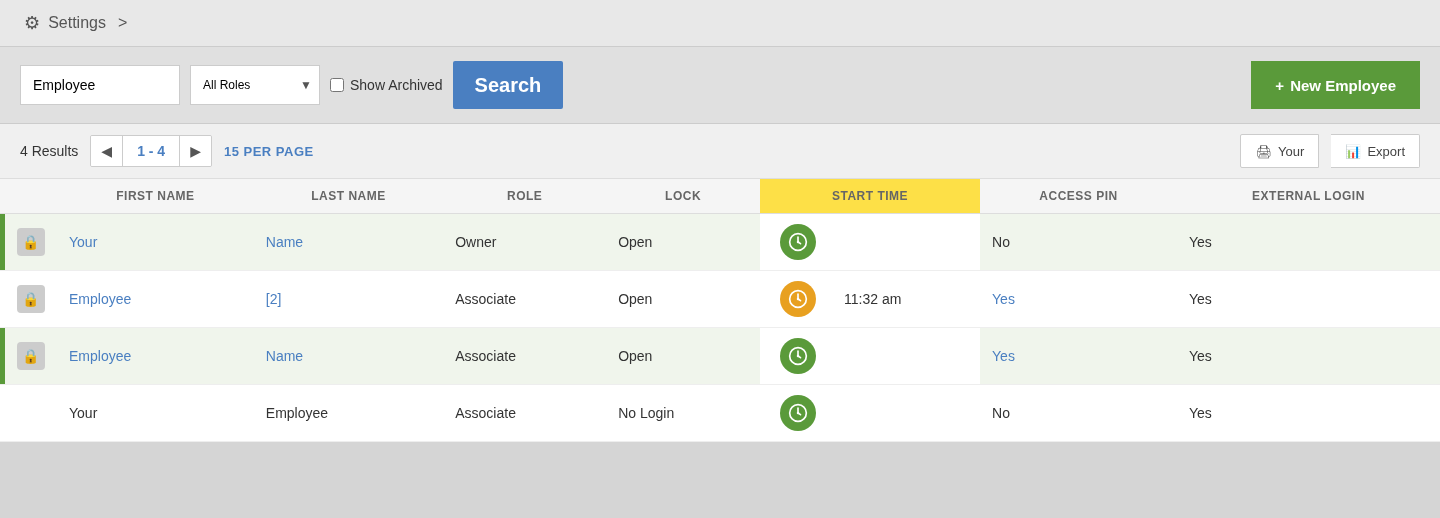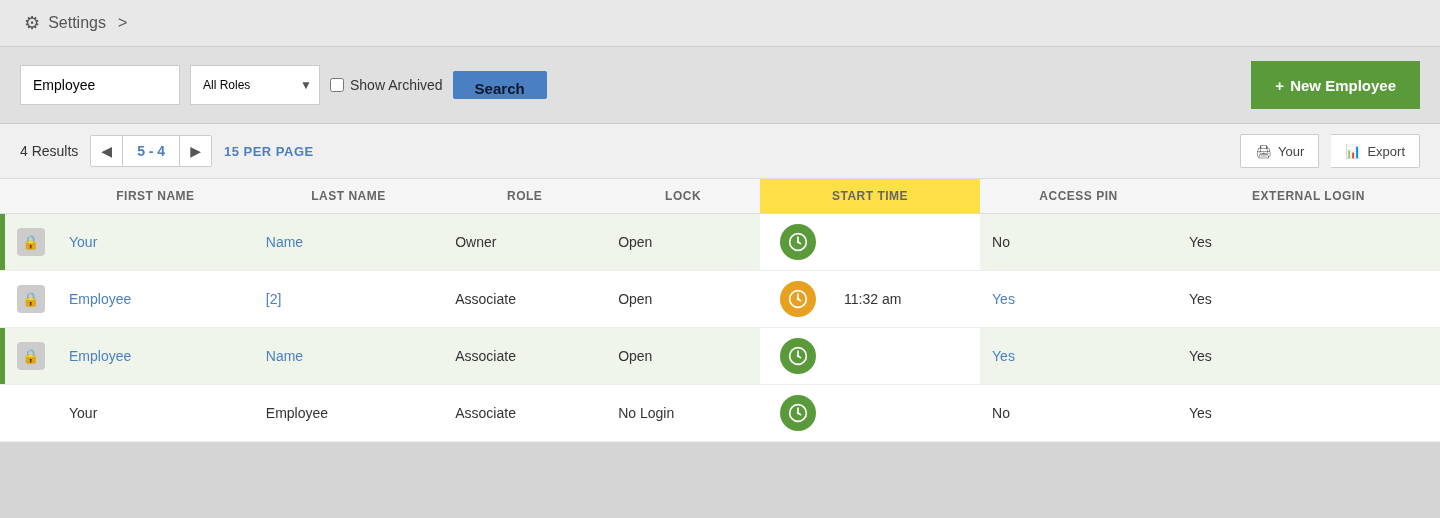--- a/index.html
+++ b/index.html
@@ -69,26 +69,26 @@
       cursor: pointer;
       justify-content: center;
     }
     .toolbar .show-archived-label input[type="checkbox"] {
       width: 14px;
       height: 14px;
       cursor: pointer;
     }
     .toolbar .search-btn {
       background: #4a7fc1;
-      color: #0f172a;
+      color: #ffffff;
       border: none;
       padding: 9px 22px;
-      font-size: 15px;
+      font-size: 20px;
       font-weight: 600;
-      height: 28px;
+      height: 48px;
       cursor: pointer;
       border-radius: 2px;
     }
     .toolbar-spacer { flex: 1; }
     .toolbar .new-employee-btn {
       background: #5a9a3a;
       color: #fff;
       border: none;
       padding: 10px 24px;
       font-size: 15px;
@@ -279,21 +279,21 @@
   <button class="new-employee-btn">
     <span>+</span>
     <span>New Employee</span>
   </button>
 </div>
 
 <div class="results-bar">
   <span class="results-count">4 Results</span>
   <div class="pagination">
     <button class="page-btn">◀</button>
-    <span class="page-range">5 - 4</span>
+    <span class="page-range">1 - 4</span>
     <button class="page-btn">▶</button>
   </div>
   <span class="per-page">15 PER PAGE</span>
   <div class="results-spacer"></div>
   <button class="print-btn">
     <span>🖨</span>
     <span>Your</span>
   </button>
   <button class="export-btn">
     <span>📊</span>

